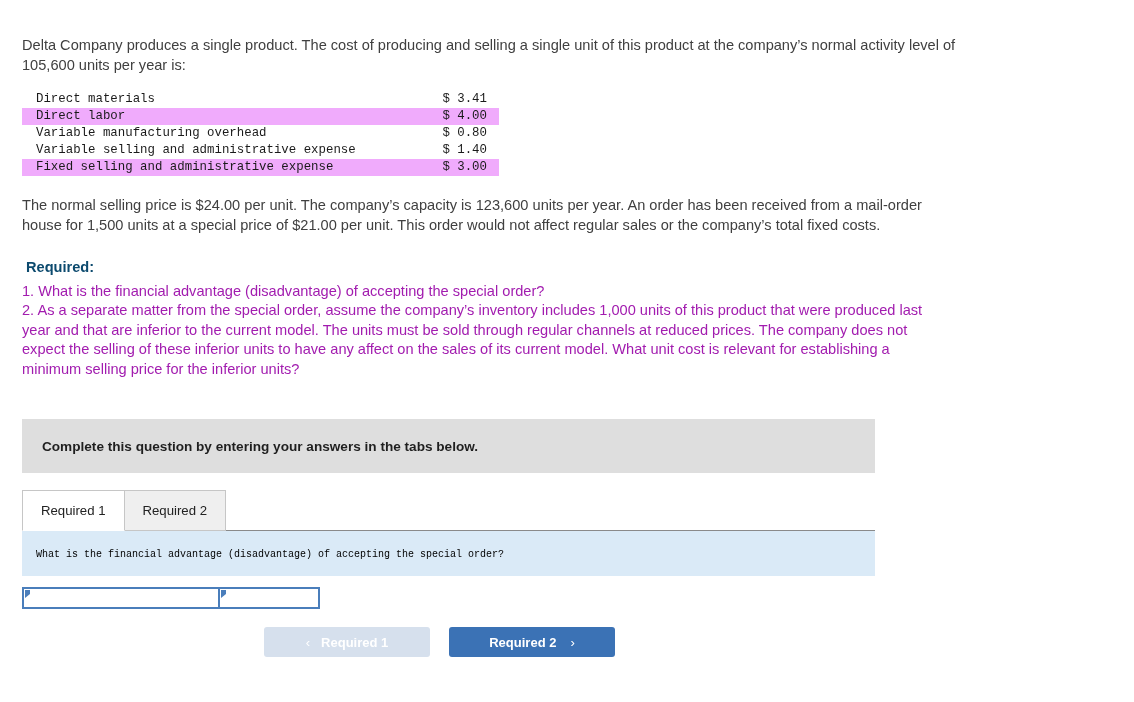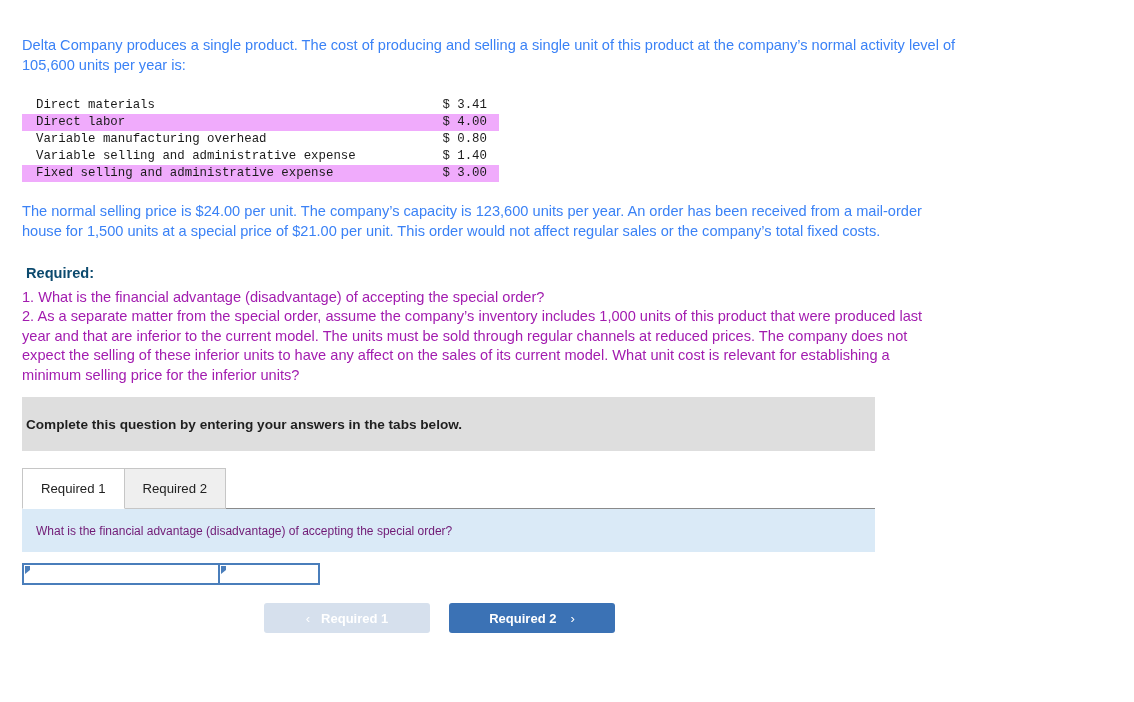--- a/index.html
+++ b/index.html
@@ -27,32 +27,32 @@
     position: absolute;
     left: 22px;
     top: 36px;
     width: 1000px;
   }
 
   
   .para {
     font-size: 14.6px;
     line-height: 19.5px;
-    color: #3b82f6;
+    color: #404040;
     max-width: 937px;
     margin: 0;
   }
 
   .intro-para {
     margin-bottom: 0;
   }
 
   
   .cost-table {
-    margin-top: 22px;
+    margin-top: 16px;
     margin-bottom: 0;
     width: 477px;
     border-collapse: collapse;
     font-family: "Liberation Mono", "DejaVu Sans Mono", monospace;
     font-size: 12.4px;
     color: #1a1a1a;
   }
   .cost-table tr.shaded {
     background: #f0abfc;
   }
@@ -90,27 +90,27 @@
   .required-item {
     font-size: 14.6px;
     line-height: 19.5px;
     color: #a21caf;
     margin: 0;
     max-width: 930px;
   }
 
   
   .instruction-bar {
-    margin-top: 12px;
+    margin-top: 40px;
     width: 853px;
     height: 54px;
     background: #dedede;
     display: flex;
     align-items: center;
-    padding: 0 0 0 4px;
+    padding: 0 0 0 20px;
     box-sizing: border-box;
   }
   .instruction-text {
     font-size: 13.6px;
     font-weight: bold;
     color: #1f1f1f;
   }
 
   
   .tab-strip {
@@ -150,23 +150,24 @@
     width: 853px;
     box-sizing: border-box;
     background: #daeaf7;
     border-top: 1px solid #8a8a8a;
     padding: 12px 0 12px 14px;
     margin-top: -1px;
     position: relative;
     z-index: 1;
   }
   .question-text {
-    font-size: 12px;
-    color: #701a75;
+    font-size: 10px;
+    color: #000000;
     line-height: 18px;
+    font-family: Liberation Mono, monospace;
   }
 
   
   .answer-row {
     margin-top: 11px;
     display: flex;
     align-items: flex-start;
   }
   .answer-cell {
     height: 22px;

